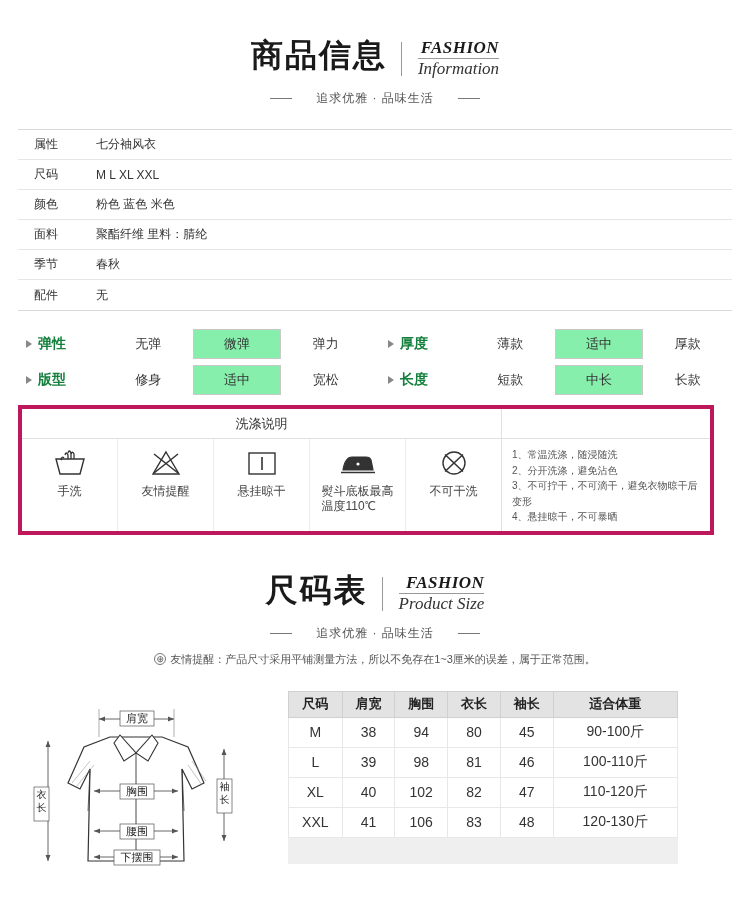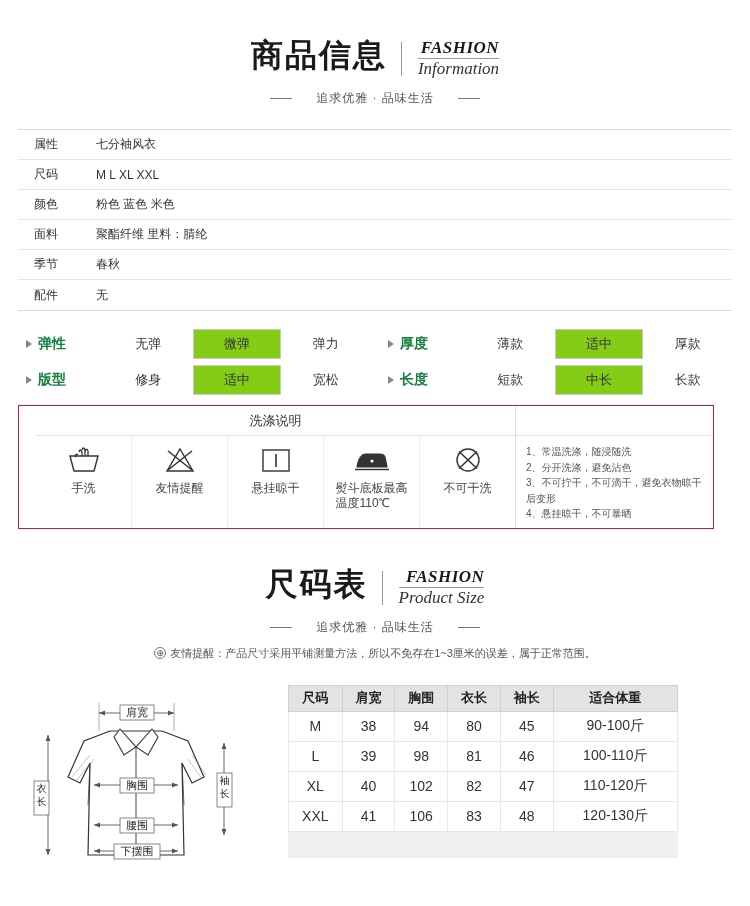--- a/index.html
+++ b/index.html
@@ -62,28 +62,27 @@
     font-size: 14px; font-weight: bold; color: #15803d; padding-left: 8px;
   }
   .tri {
     width: 0; height: 0; border-left: 6px solid #888;
     border-top: 4px solid transparent; border-bottom: 4px solid transparent;
   }
   .spec-opt {
     flex: 1; display: flex; align-items: center; justify-content: center;
     font-size: 13px; color: #333; border: 1px solid transparent;
   }
-  .spec-opt.active { border: 1px solid #c9c9c9; background: #84cc16; }
+  .spec-opt.active { border: 1px solid #c9c9c9; background: #86efac; }
   .gap { width: 10px; }
 
   
   .wash {
     margin: 10px 36px 0 18px;
-    border: 1px solid #be185d;
-    padding-left: 17px;
+    border: 4px solid #be185d;
   }
   .wash-head { display: flex; height: 30px; border-bottom: 1px solid #e0e0e0; }
   .wash-head .h {
     display: flex; align-items: center; justify-content: center;
     font-size: 13px; color: #333;
   }
   .wash-head .h1 { flex: 0 0 480px; border-right: 1px solid #e0e0e0; }
   .wash-head .h2 { flex: 1; }
   .wash-body { display: flex; }
   .wash-icons { flex: 0 0 480px; display: flex; border-right: 1px solid #e0e0e0; }

